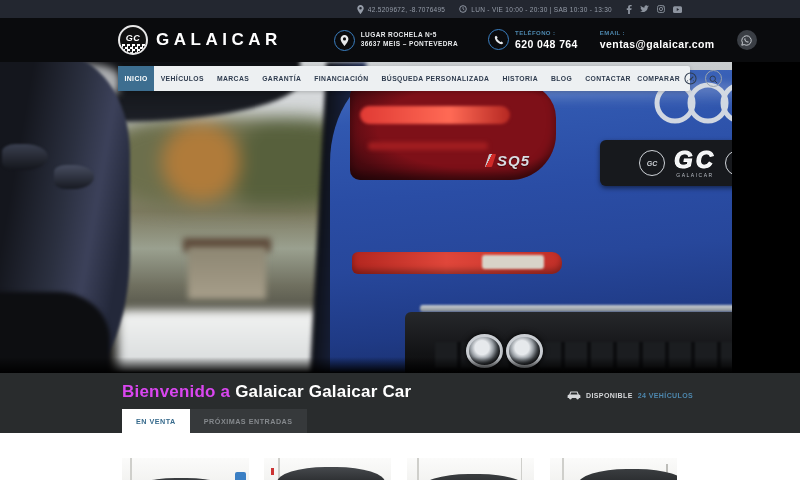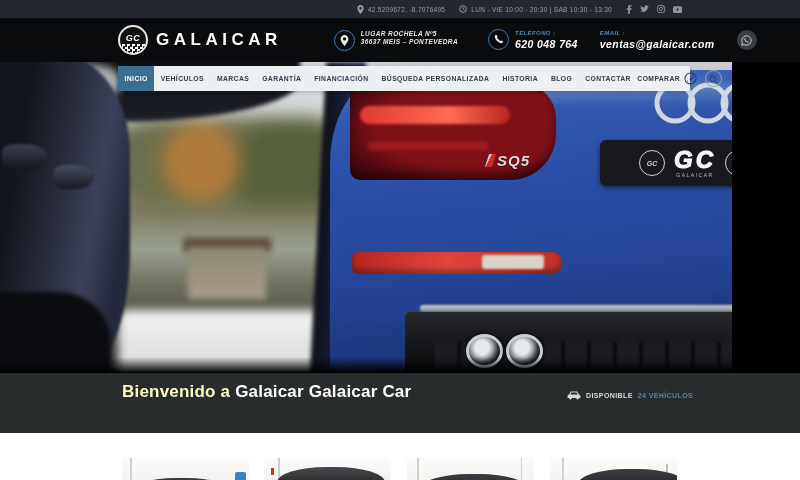--- a/index.html
+++ b/index.html
@@ -19,21 +19,21 @@
   
   .header { position:absolute; top:18px; left:0; width:800px; height:44px; background:#0a0b0d;
             display:flex; align-items:center; }
   .brand { display:flex; align-items:center; gap:8px; margin-left:118px; }
   .emblem { width:30px; height:30px; border-radius:50%; border:2px solid #e8e8e8; position:relative;
             display:flex; align-items:center; justify-content:center; overflow:hidden; background:#111; }
   .emblem .gc { color:#fff; font-size:9px; font-weight:bold; font-style:italic; letter-spacing:.5px; margin-top:-4px;}
   .emblem .checker { position:absolute; bottom:0; left:0; width:100%; height:9px;
      background:repeating-conic-gradient(#fff 0 90deg,#1a1a1a 0 180deg); background-size:5px 5px; }
   .wordmark { color:#fff; font-size:17px; font-weight:bold; letter-spacing:4.5px; }
-  .h-item { display:flex; gap:6px;font-style:italic; }
+  .h-item { display:flex; align-items:center; gap:6px; }
   .h-circle { width:21px; height:21px; border-radius:50%; border:1.5px solid #3a7fc1;
               display:flex; align-items:center; justify-content:center; flex:none; }
   .h-lines { display:flex; flex-direction:column; line-height:1.35; }
   .h-label { color:#4d87ad; font-size:6px; font-weight:bold; letter-spacing:.4px; }
   .h-small { color:#e8eaec; font-size:6.5px; font-weight:bold; letter-spacing:.4px; }
   .h-big   { color:#fff; font-size:10.5px; font-weight:bold; letter-spacing:.4px; }
   .loc { margin-left:52px; }
   .tel { margin-left:30px; }
   .mail{ margin-left:22px; }
   .wa-circle { width:20px; height:20px; border-radius:50%; background:#3a3e44; color:#cfd3d8;
@@ -121,21 +121,21 @@
               font-weight:bold; letter-spacing:.4px; white-space:nowrap; cursor:pointer; }
   .nav-item.active { background:#3d6e90; color:#fff; }
   .nav-right { margin-left:auto; display:flex; align-items:center; gap:8px; padding-right:8px; }
   .compare { display:flex; align-items:center; gap:4px; color:#2e3b4e; font-size:6.8px; font-weight:bold; letter-spacing:.4px; }
   .search-btn { width:17px; height:17px; border-radius:50%; border:1px solid #9aa4ad;
                 display:flex; align-items:center; justify-content:center; }
 
   
   .welcome { position:absolute; top:373px; left:0; width:800px; height:60px; background:#292c2d; }
   .w-title { position:absolute; top:9px; left:122px; font-size:17px; font-weight:bold; letter-spacing:.2px; }
-  .w-title .accent { color:#fef9c3; }
+  .w-title .accent { color:#d946ef; }
   .w-title .rest { color:#fff; }
   .avail { position:absolute; top:17px; left:567px; display:flex; align-items:center; gap:5px;
            font-size:7px; font-weight:bold; letter-spacing:.4px; }
   .avail .lbl { color:#d6d8da; } .avail .val { color:#4d87ad; }
   .tabs { position:absolute; bottom:0; left:122px; display:flex; }
   .tab { height:24px; display:flex; align-items:center; padding:0 14px; background:#36393b;
          color:#85898d; font-size:7.2px; font-weight:bold; letter-spacing:.5px; cursor:pointer; }
   .tab.active { background:#fff; color:#376a8c; }
 
   
@@ -341,20 +341,22 @@
   <div class="avail">
     <span>
       <svg width="14" height="10" viewBox="0 0 16 11">
           <path d="M2.5 5L4 1.5h8L13.5 5c1 .2 1.8.6 1.8 1.6V9h-1.6a1.6 1.6 0 01-3.2 0H5.5a1.6 1.6 0 01-3.2 0H.7V6.6c0-1 .8-1.4 1.8-1.6zM4.8 2.6L3.9 5h8.2l-.9-2.4z" fill="#d6d8da"></path>
         </svg>
     </span>
     <span class="lbl">DISPONIBLE</span>
     <span class="val">24 VEHÍCULOS</span>
   </div>
   <div class="tabs">
+    <div class="tab active">EN VENTA</div>
+    <div class="tab">PRÓXIMAS ENTRADAS</div>
   </div>
 </div>
 
 <div class="content">
   <div class="thumb t1">
     <span class="corner" style="left:8px"></span>
     <span class="car"></span>
     <span class="blueobj"></span>
   </div>
   <div class="thumb t2">

